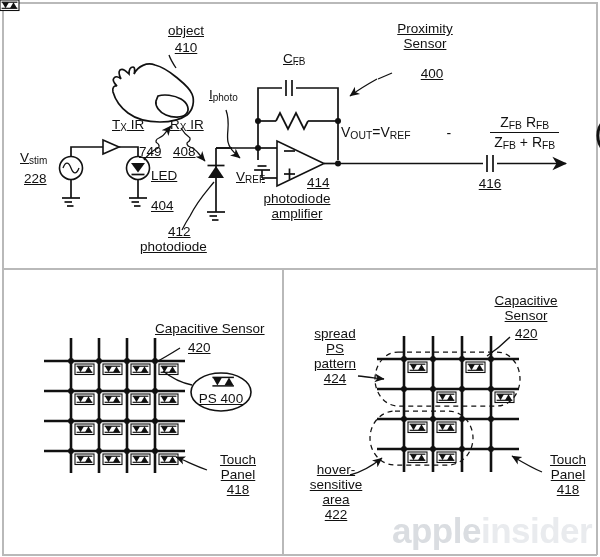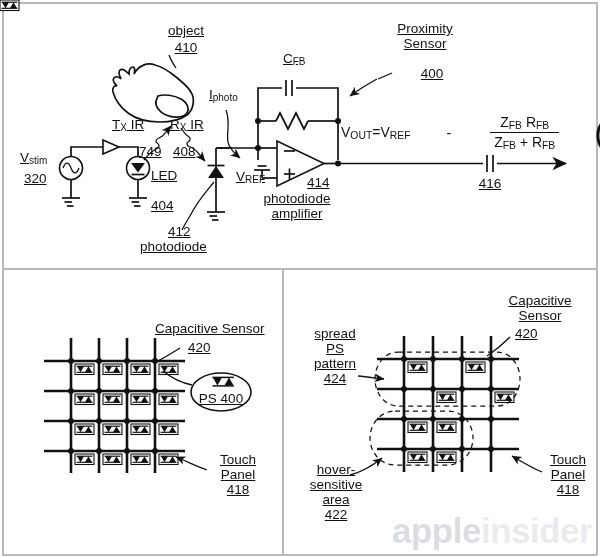--- a/index.html
+++ b/index.html
@@ -306,21 +306,21 @@
     </g>
   </svg>
 
   <div class="txt ctr sz13" style="left:186px;top:24px;"><span>object</span></div>
   <div class="txt ctr sz13" style="left:186px;top:41px;"><span>410</span></div>
 
   <div class="txt sz13" style="left:20px;top:151px;">
     <span>V</span><span class="sub">stim</span>
   </div>
   <div class="txt sz13" style="left:24px;top:172px;">
-    <span>320</span>
+    <span>228</span>
   </div>
 
   <div class="txt sz13" style="left:151px;top:169px;">
     <span>LED</span>
   </div>
   <div class="txt sz13" style="left:151px;top:187px;margin-top:12px;">
     <span>404</span>
   </div>
 
   <div class="txt sz13" style="left:112px;top:118px;">
@@ -409,21 +409,21 @@
   </div>
   <div class="txt ctr sz13" style="left:221px;top:392px;">
     <span>PS 400</span>
   </div>
   <div class="mblk sz13" style="left:198px;top:452px;width:80px;">
     <span>Touch</span><br>
     <span>Panel</span><br>
     <span>418</span>
   </div>
 
-  <div class="mblk sz13" style="left:495px;top:293px;width:90px;">
+  <div class="mblk sz13" style="left:481px;top:293px;width:90px;">
     <span>Capacitive</span><br>
     <span>Sensor</span>
   </div>
   <div class="txt sz13" style="left:515px;top:327px;">
     <span>420</span>
   </div>
 
   <div class="mblk sz13" style="left:302px;top:326px;width:66px;">
     <span>spread</span><br>
     <span>PS</span><br>

